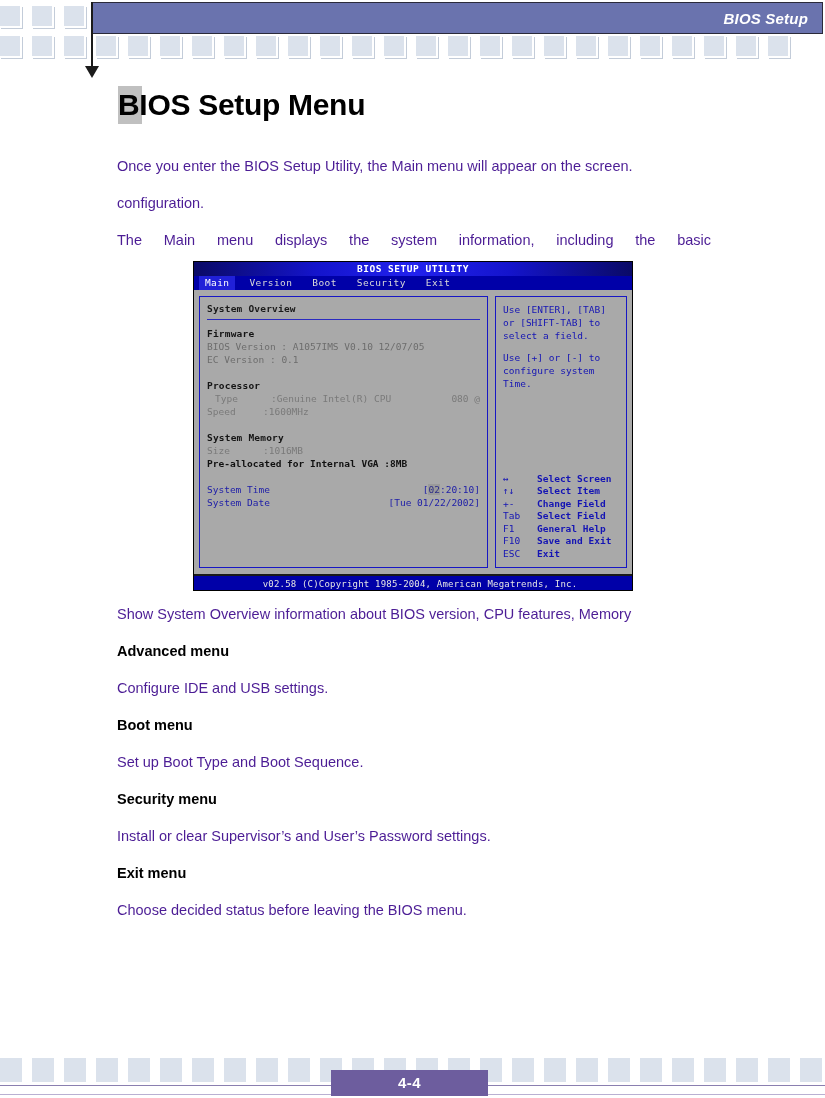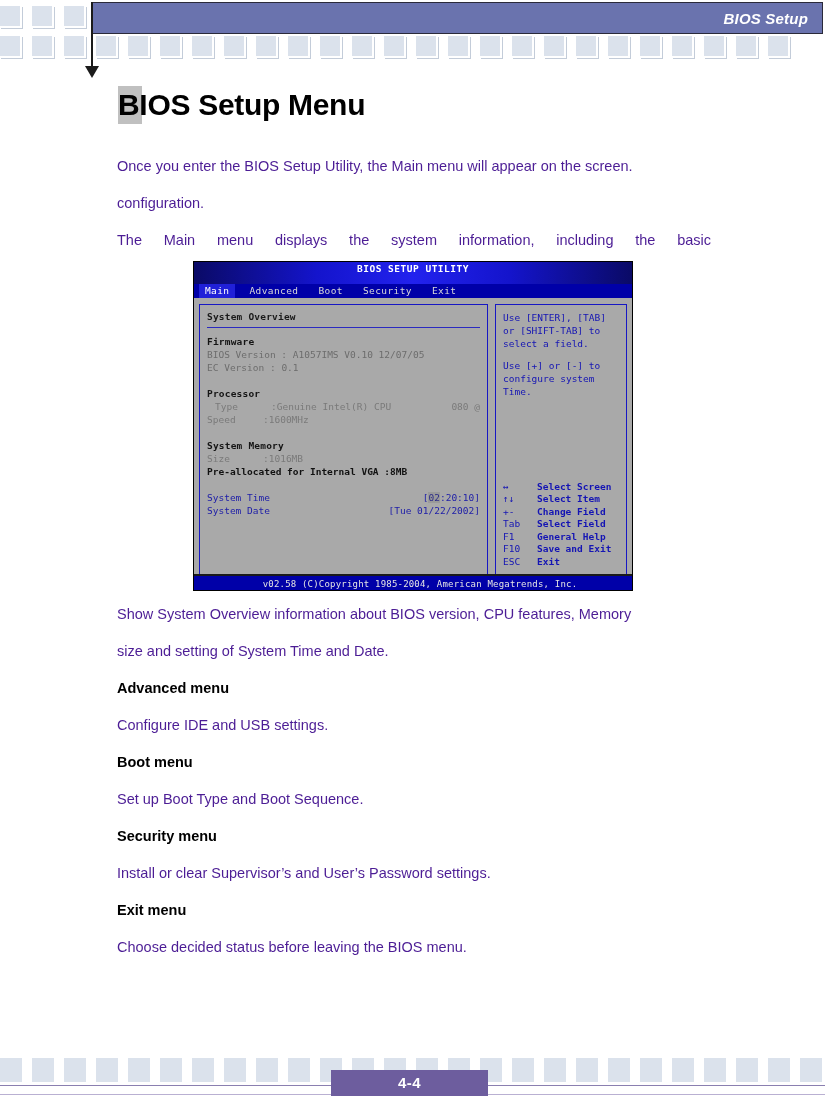--- a/index.html
+++ b/index.html
@@ -138,21 +138,21 @@
     width: 440px;
     height: 330px;
     background: #a9a9a9;
     border: 1px solid #000000;
     box-sizing: border-box;
     font-family: "DejaVu Sans Mono", "Liberation Mono", monospace;
     overflow: hidden;
   }
   .bios-titlebar {
     position: relative;
-    height: 22px;
+    height: 14px;
     background: linear-gradient(to right, #0a0a66 0%, #1414cc 28%, #2222ee 50%, #1414cc 72%, #0a0a66 100%);
     color: #ffffff;
     font-size: 9.5px;
     font-weight: bold;
     text-align: center;
     line-height: 14px;
     letter-spacing: 0.5px;
   }
   .bios-menubar {
     position: relative;
@@ -388,21 +388,21 @@
   <p class="para">configuration.</p>
   <p class="para justify" style="text-align-last: justify;">The Main menu displays the system information, including the basic</p>
 </div>
 
 <div class="bios-shot">
 
   <div class="bios-titlebar">BIOS SETUP UTILITY</div>
 
   <div class="bios-menubar">
     <span class="bios-tab active">Main</span>
-    <span class="bios-tab">Advanced</span>
+    <span class="bios-tab">Version</span>
     <span class="bios-tab">Boot</span>
     <span class="bios-tab">Security</span>
     <span class="bios-tab">Exit</span>
   </div>
 
   <div class="bios-body">
 
     <div class="bios-left">
       <div class="ov-title">System Overview</div>
       <div class="ov-rule"></div>
@@ -489,21 +489,20 @@
         </div>
       </div>
     </div>
   </div>
 
   <div class="bios-footer">v02.58 (C)Copyright 1985-2004, American Megatrends, Inc.</div>
 </div>
 
 <div class="content" style="top: 596px;">
   <p class="para">Show System Overview information about BIOS version, CPU features, Memory</p>
-  <p class="para">size and setting of System Time and Date.</p>
 
   <p class="sub-head">Advanced menu</p>
   <p class="para">Configure IDE and USB settings.</p>
 
   <p class="sub-head">Boot menu</p>
   <p class="para">Set up Boot Type and Boot Sequence.</p>
 
   <p class="sub-head">Security menu</p>
   <p class="para">Install or clear Supervisor’s and User’s Password settings.</p>
 

